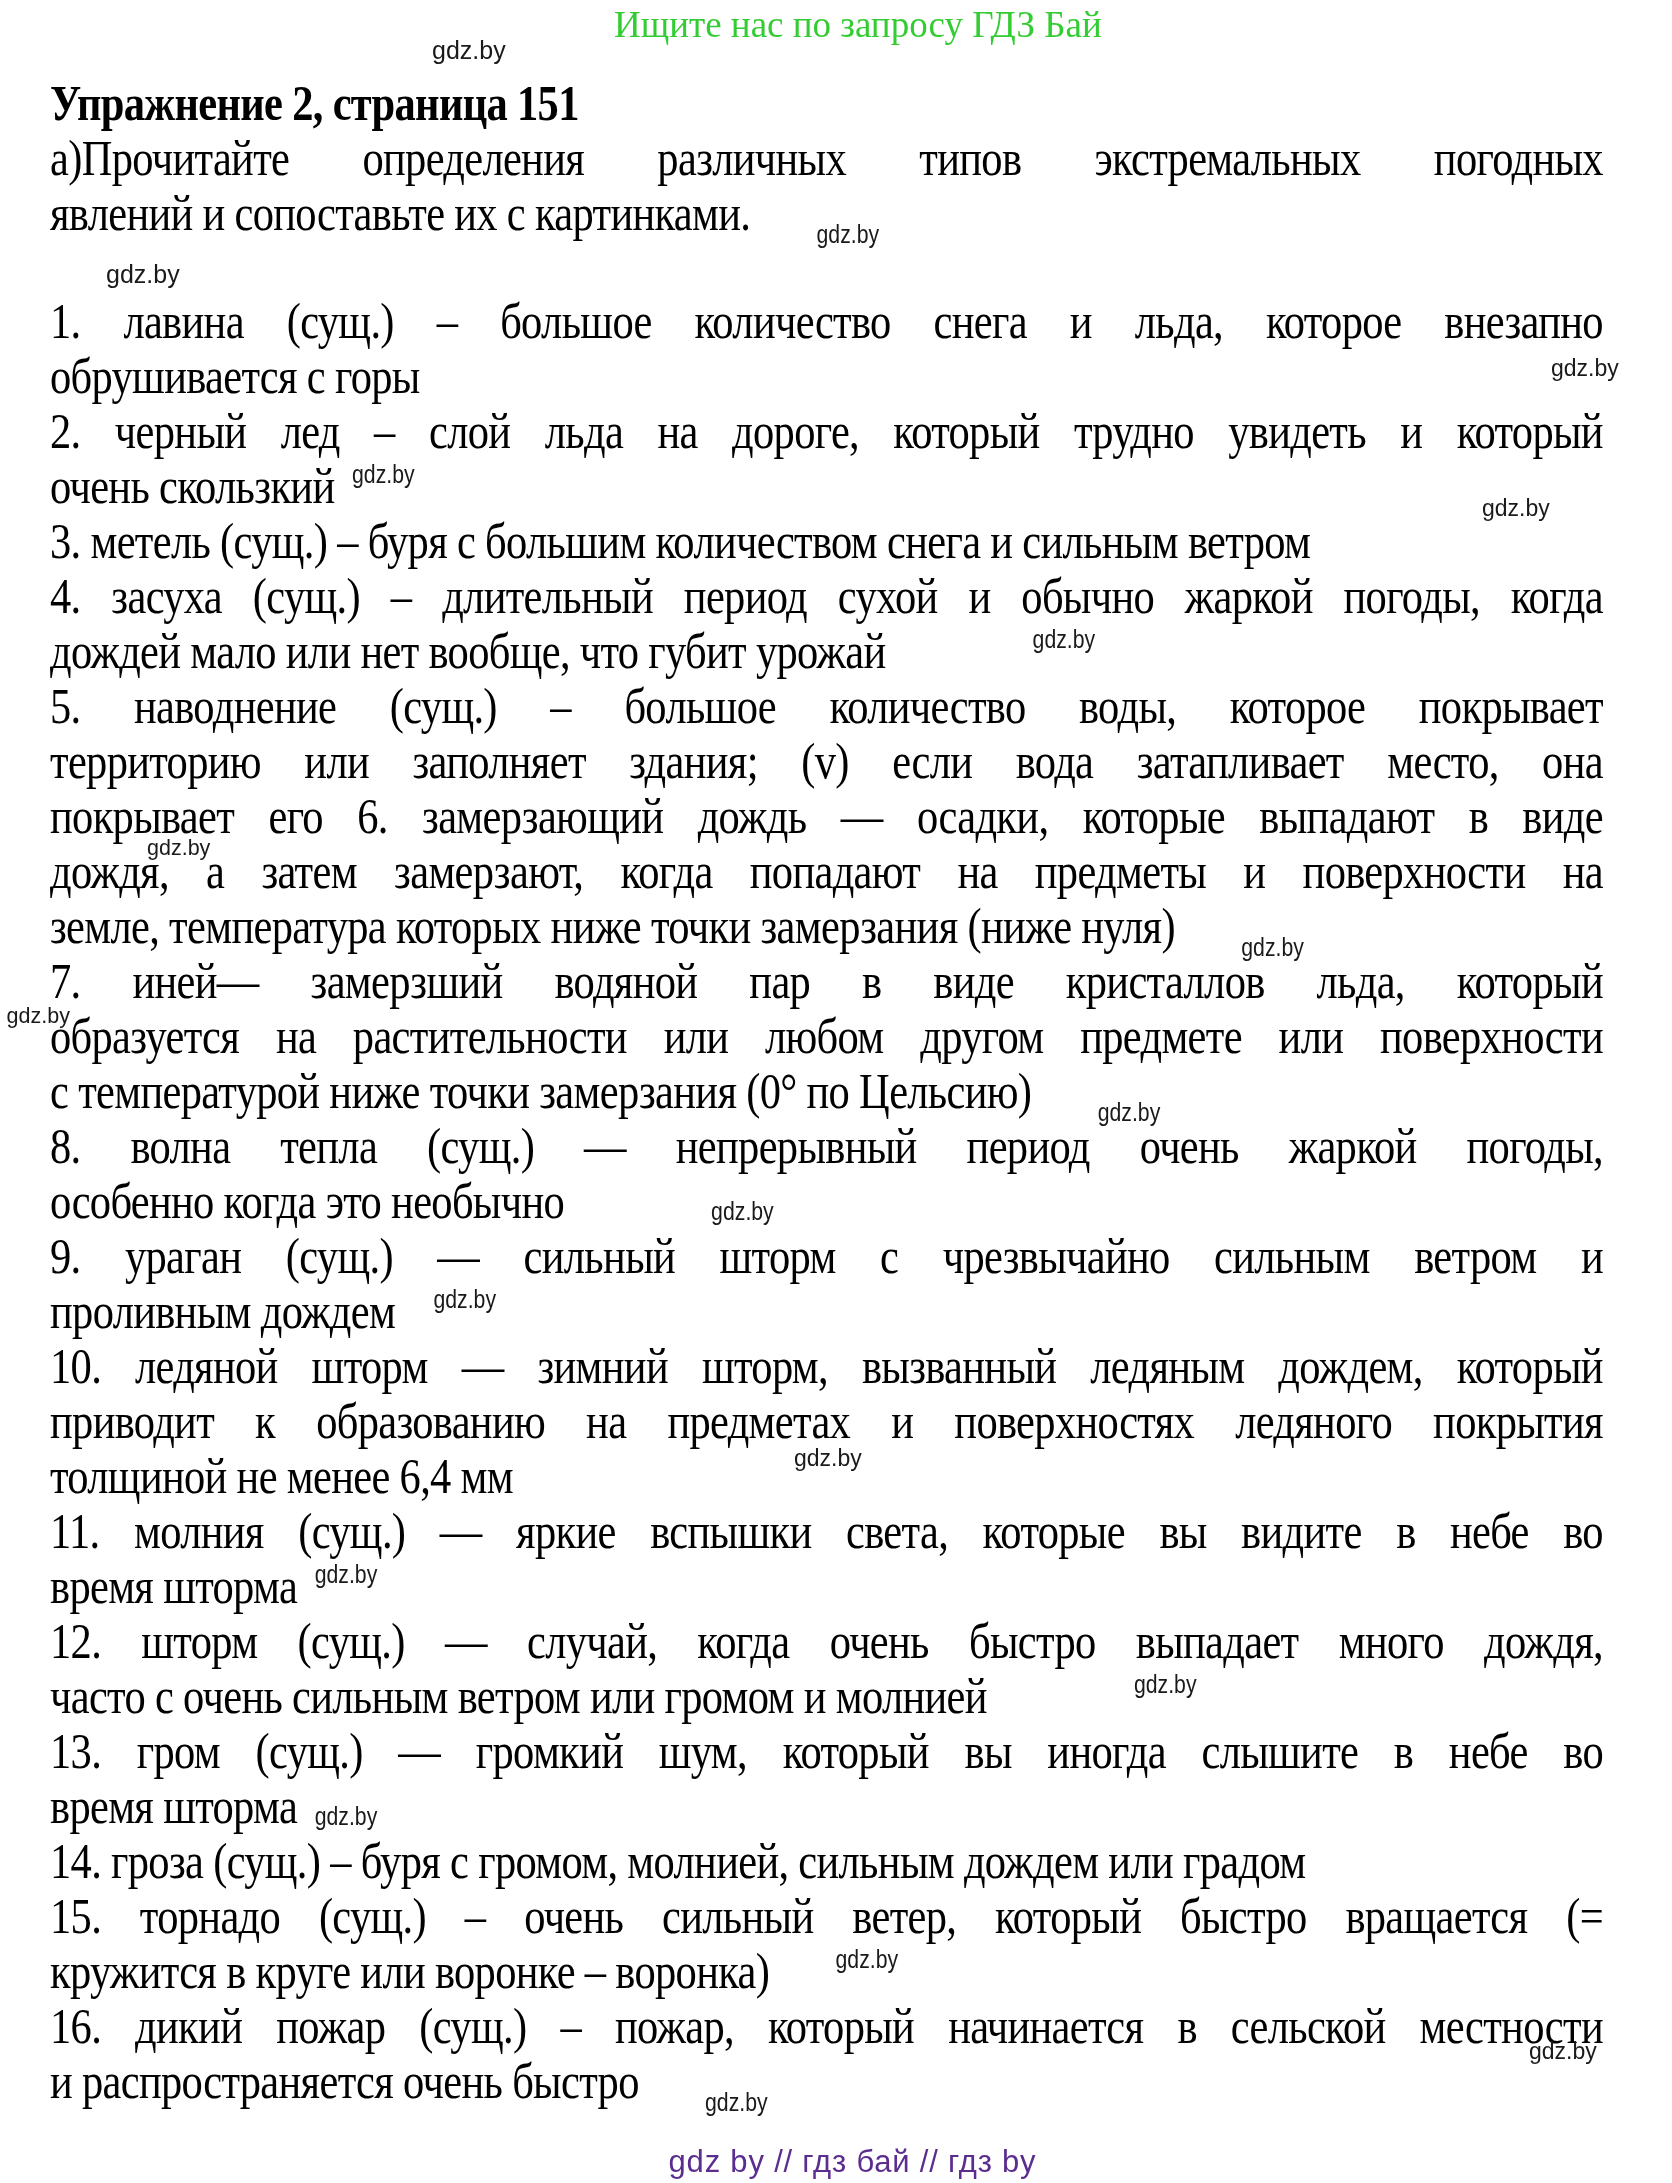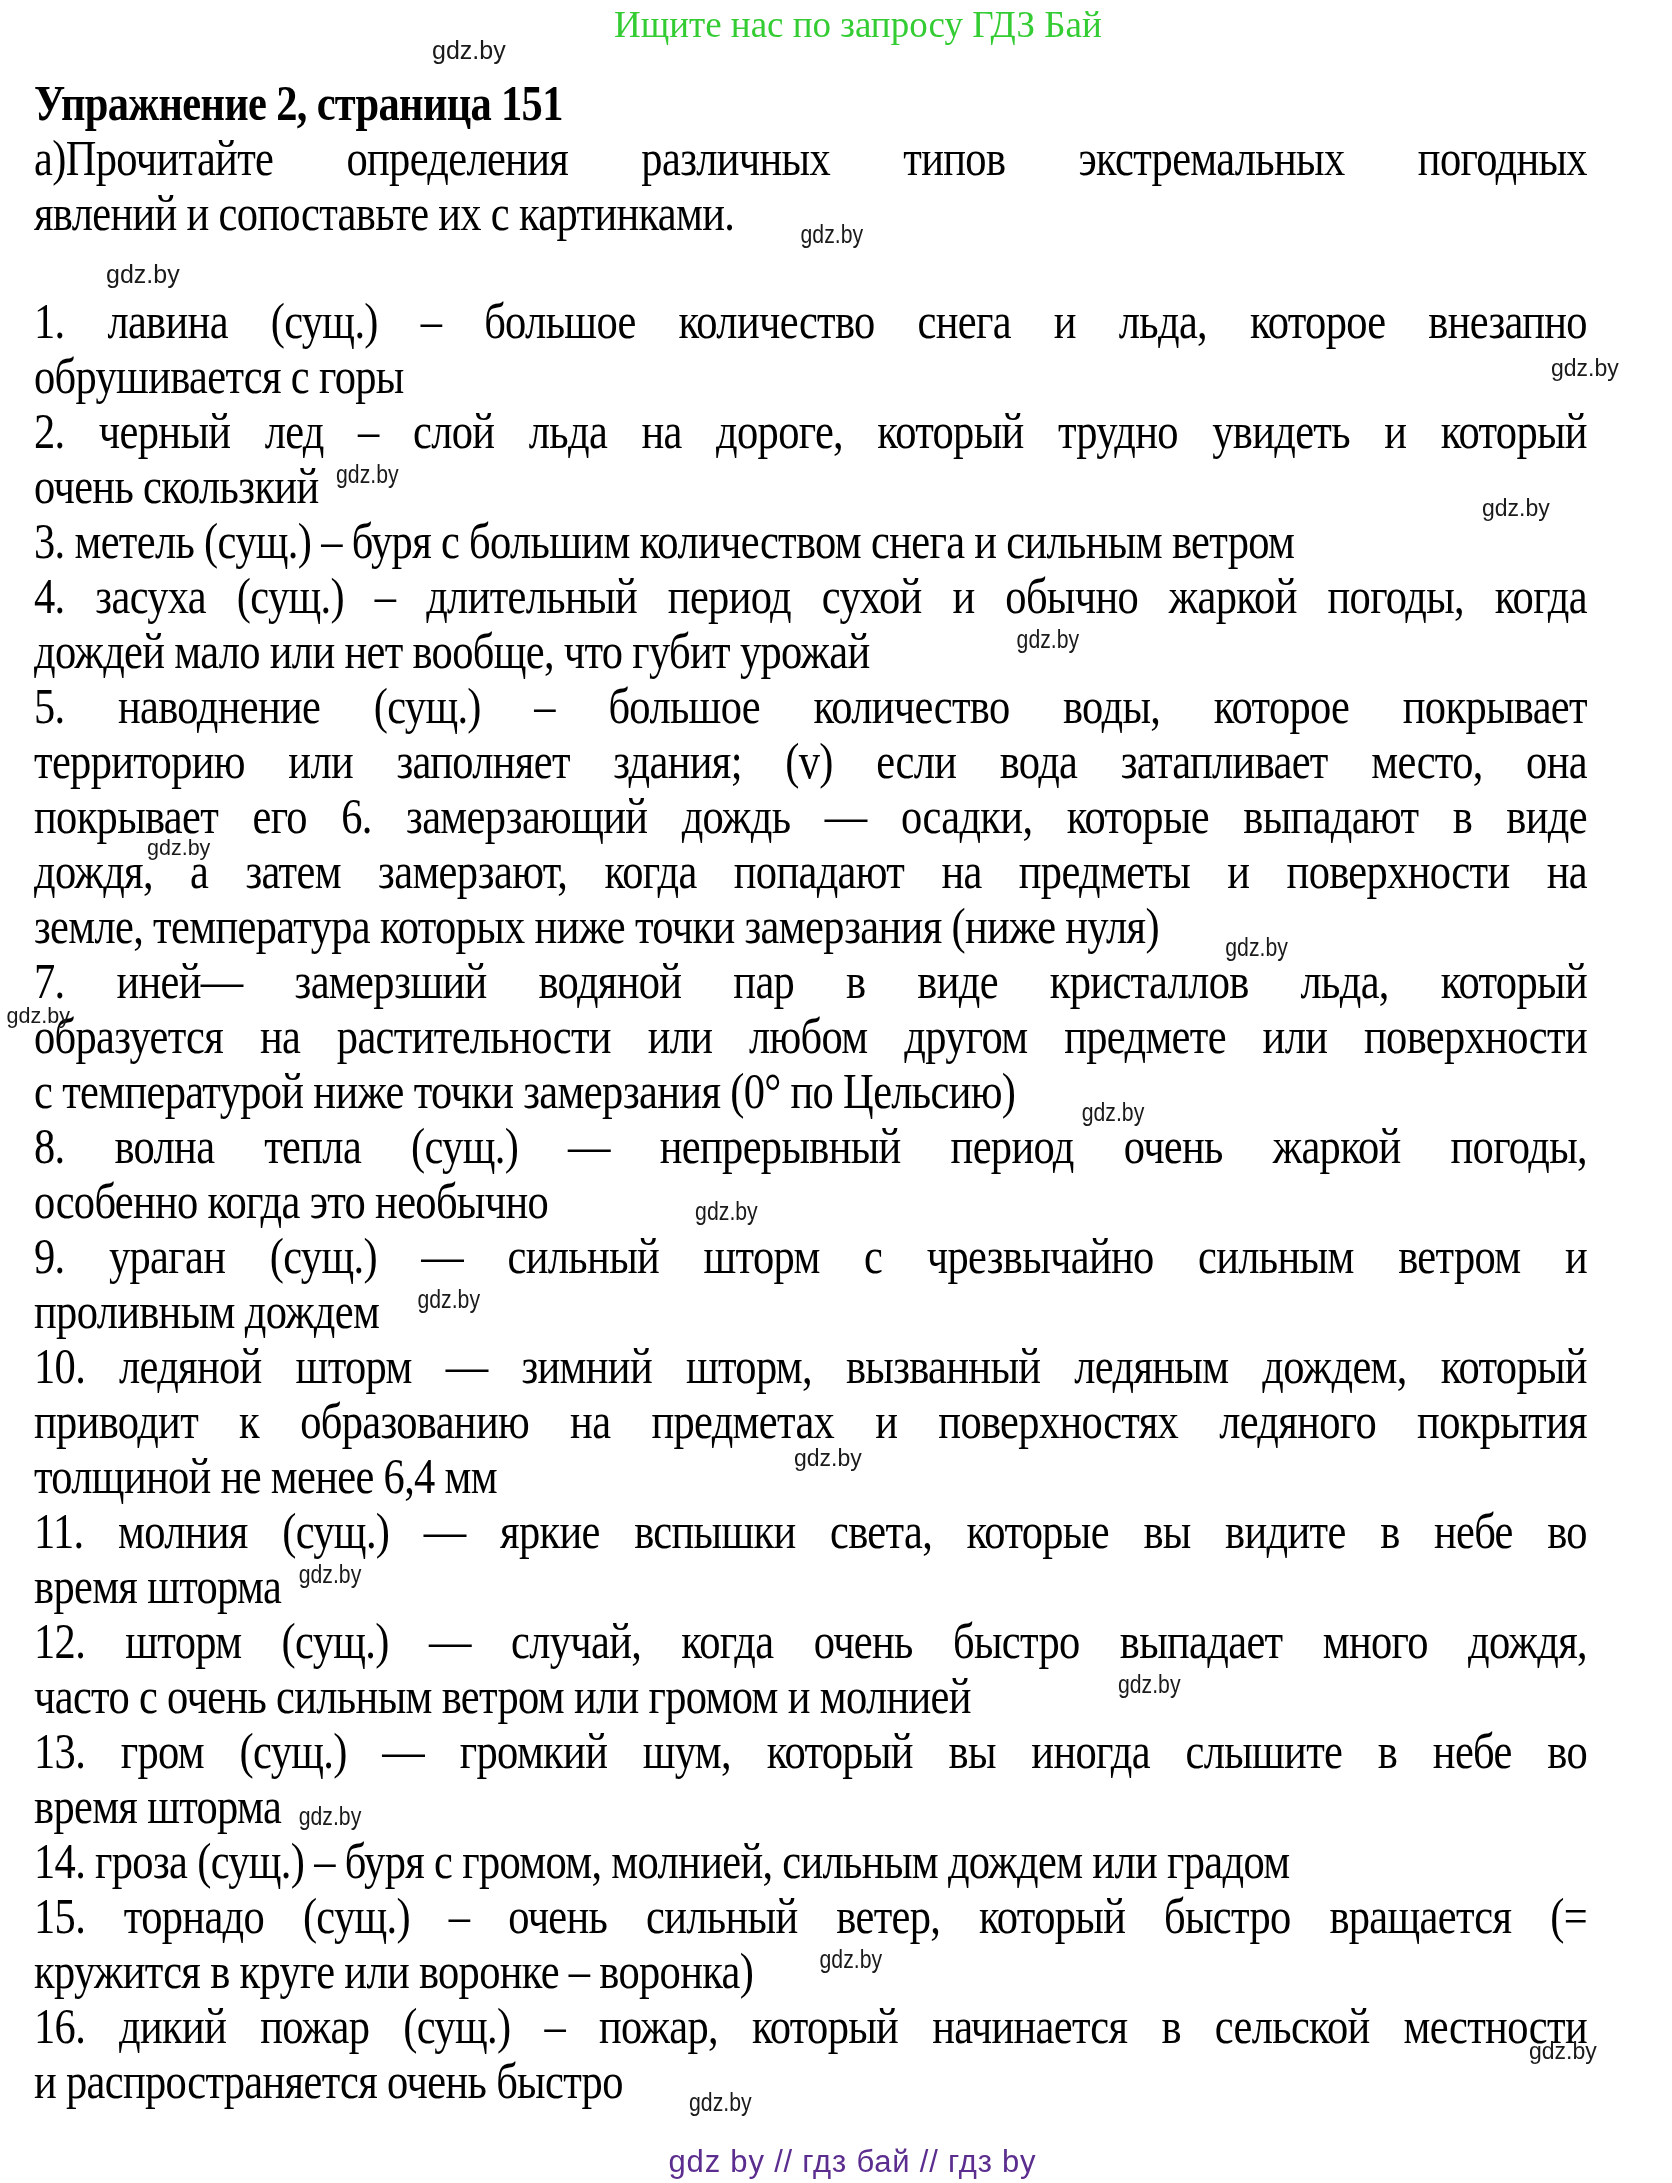--- a/index.html
+++ b/index.html
@@ -16,21 +16,21 @@
     position:absolute;
     left:614px;
     top:3.3px;
     font-family:Liberation Serif, serif;
     font-size:37px;
     font-weight:400;
     white-space:nowrap;
   }
   .content{
     position:absolute;
-    left:34px;
+    left:50px;
     top:76px;
     width:1552px;
   }
   .line{
     width:1827px;
     transform:scaleX(0.85);
     transform-origin:0 0;
     font-size:50px;
     line-height:55px;
     height:55px;

